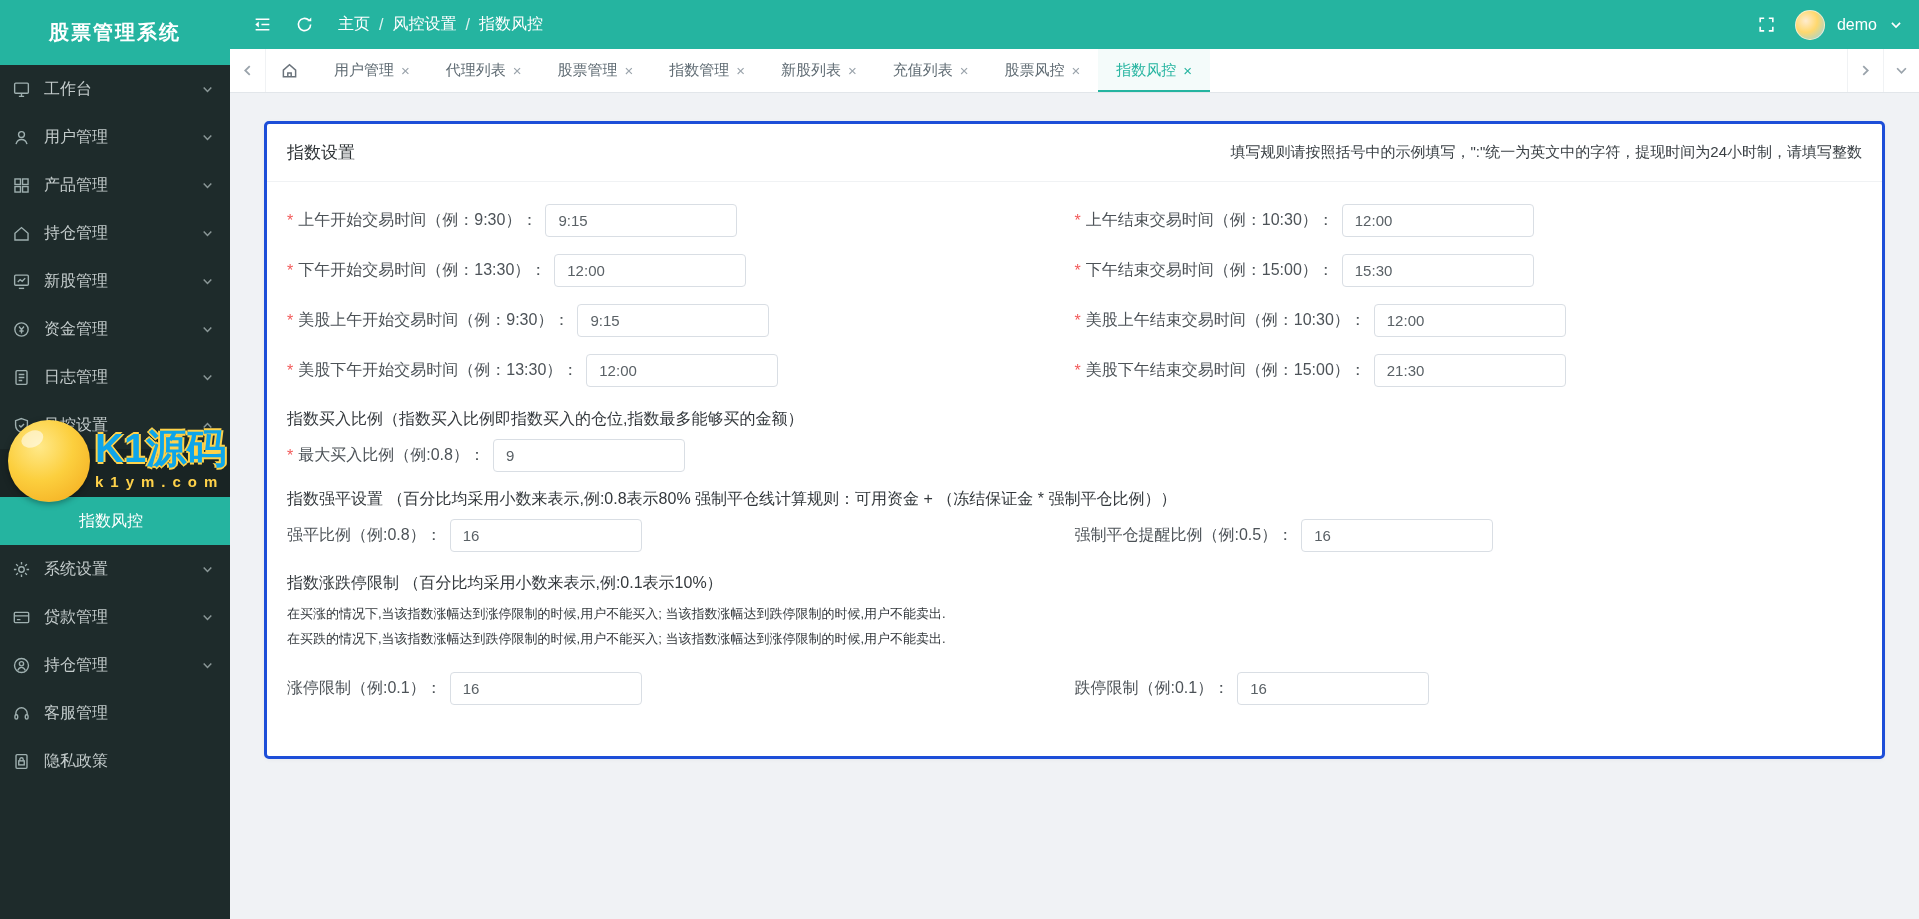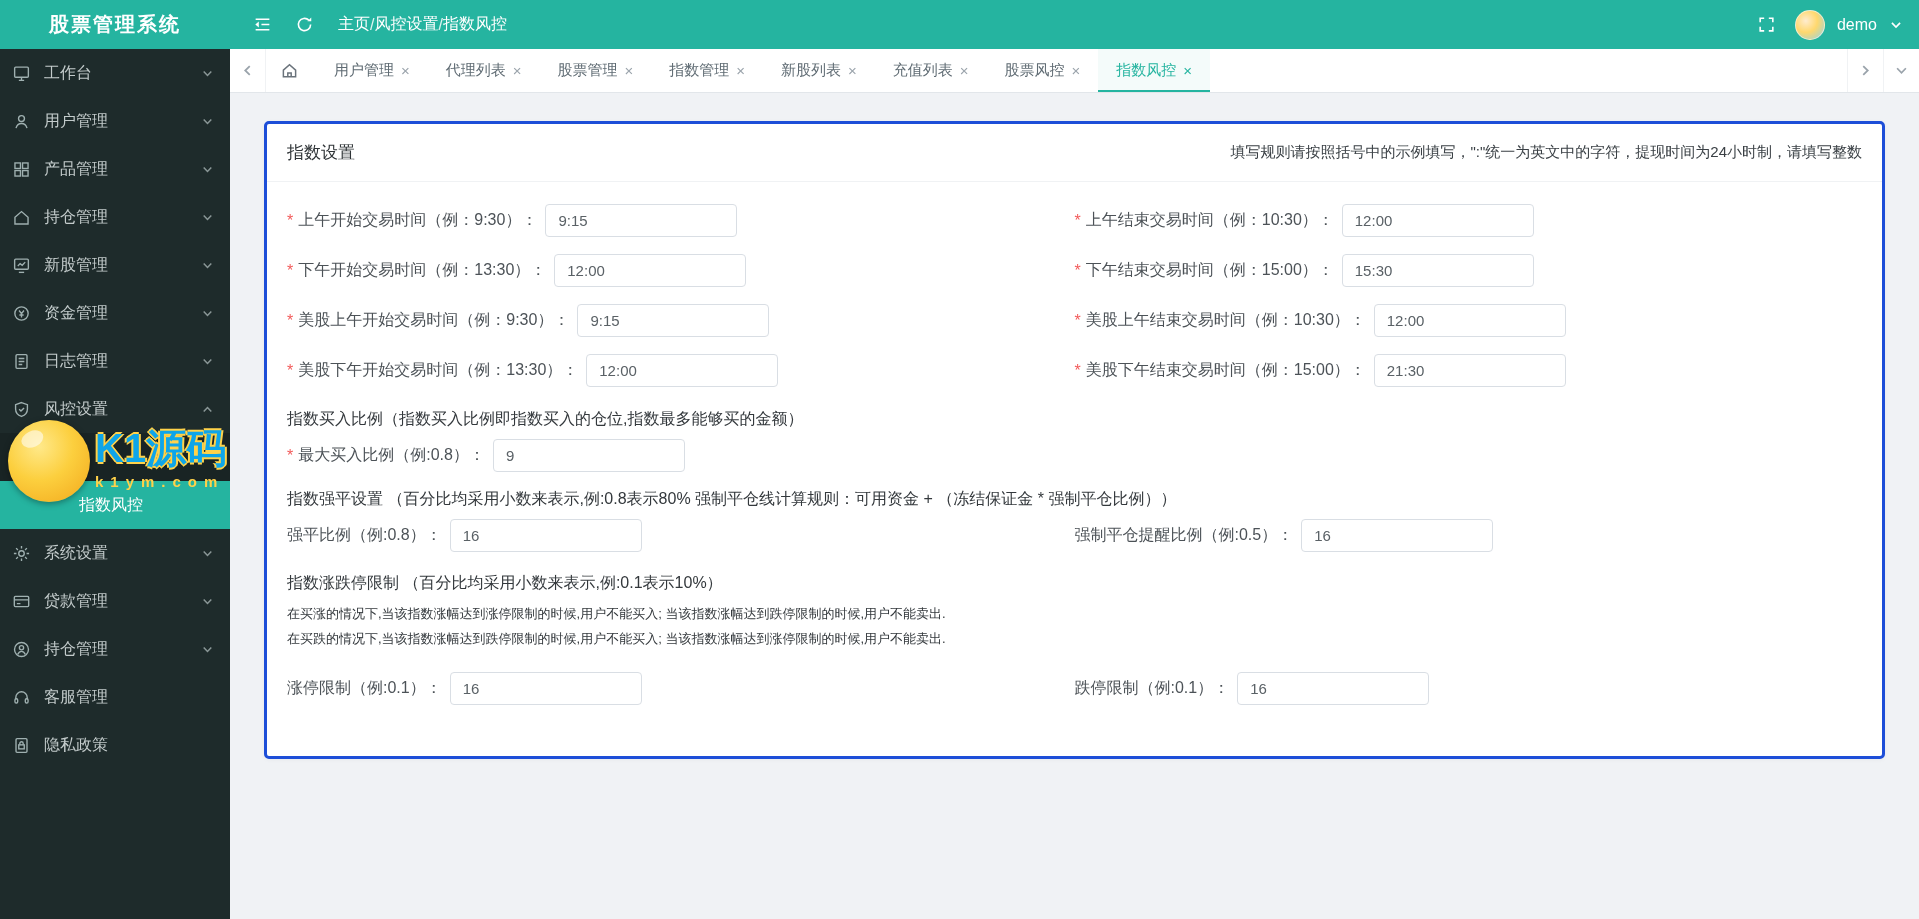--- a/index.html
+++ b/index.html
@@ -8,21 +8,21 @@
     --sidebar-sub:#192424;
   }
   *{box-sizing:border-box}
   html,body{margin:0;padding:0}
   body{width:1919px;height:919px;overflow:hidden;background:#f0f2f5;
        font-family:"Liberation Sans","DejaVu Sans",sans-serif;font-size:16px;color:#333}
   .app{display:flex;width:100%;height:100%}
 
   
   .sidebar{width:230px;min-width:230px;background:var(--sidebar);position:relative;display:flex;flex-direction:column}
-  .logo{height:49px;background:var(--accent);color:#fff;font-size:20px;font-weight:700;
+  .logo{height:65px;background:var(--accent);color:#fff;font-size:20px;font-weight:700;
         display:flex;align-items:center;justify-content:center;letter-spacing:2px}
   .menu{flex:1;overflow:hidden}
   .menu-item{height:48px;display:flex;align-items:center;padding:0 16px 0 12px;color:#c3cbcb;font-size:16px;cursor:pointer}
   .mi-icon{width:19px;height:19px;color:#9fb0b0;flex:none}
   .mi-label{flex:1;margin-left:13px;white-space:nowrap}
   .mi-arrow{width:13px;height:13px;color:#8a9797}
   .submenu{background:var(--sidebar-sub)}
   .sub-item{height:48px;display:flex;align-items:center;padding-left:79px;color:#c3cbcb;font-size:16px;cursor:pointer;white-space:nowrap}
   .sub-item.active{background:var(--accent);color:#fff}
 
@@ -38,21 +38,21 @@
             text-shadow:-2px 0 #ffd24a,2px 0 #ffd24a,0 -2px #ffd24a,0 2px #ffd24a}
   .wm-domain{font-size:15px;color:#ffd24a;letter-spacing:7px;margin-top:3px;font-weight:700;white-space:nowrap}
 
   
   .main{flex:1;display:flex;flex-direction:column;min-width:0}
 
   
   .topbar{height:49px;min-height:49px;background:var(--accent);display:flex;align-items:center;color:#fff;padding:0 16px 0 20px}
   .tb-icon{width:24px;height:24px;display:flex;align-items:center;justify-content:center;cursor:pointer;margin-right:18px}
   .tb-icon svg{width:19px;height:19px}
-  .breadcrumb{display:flex;align-items:center;font-size:16px;margin-left:4px}
+  .breadcrumb{display:flex;align-items:center;font-size:16px;gap:9px;margin-left:4px}
   .bc-item{cursor:pointer}
   .bc-sep{opacity:.85}
   .tb-spacer{flex:1}
   .tb-right{display:flex;align-items:center;gap:12px}
   .avatar{width:30px;height:30px;border-radius:50%;cursor:pointer;border:1px solid rgba(255,255,255,.55);
           background:radial-gradient(circle at 35% 35%, #ffeccf 0%, #ffd86e 45%, #8fd3e8 100%)}
   .user-name{font-size:16px;cursor:pointer}
   .tb-chev{width:14px;height:14px;cursor:pointer}
 
   

